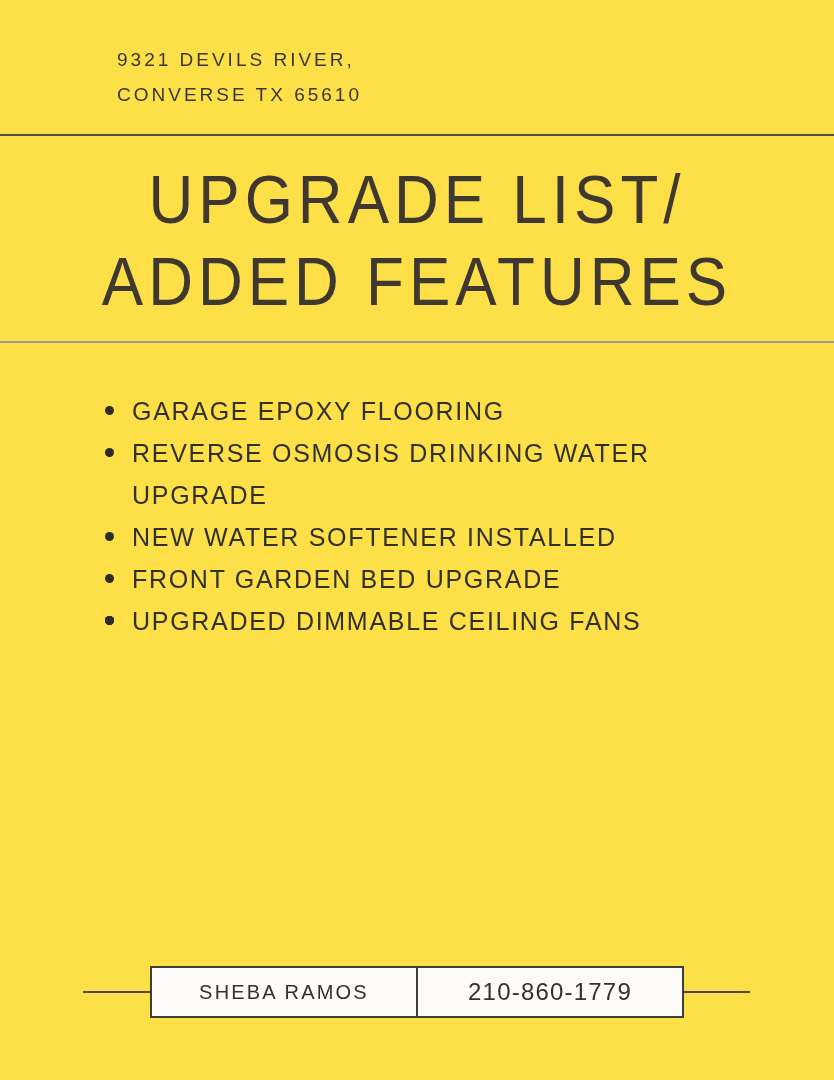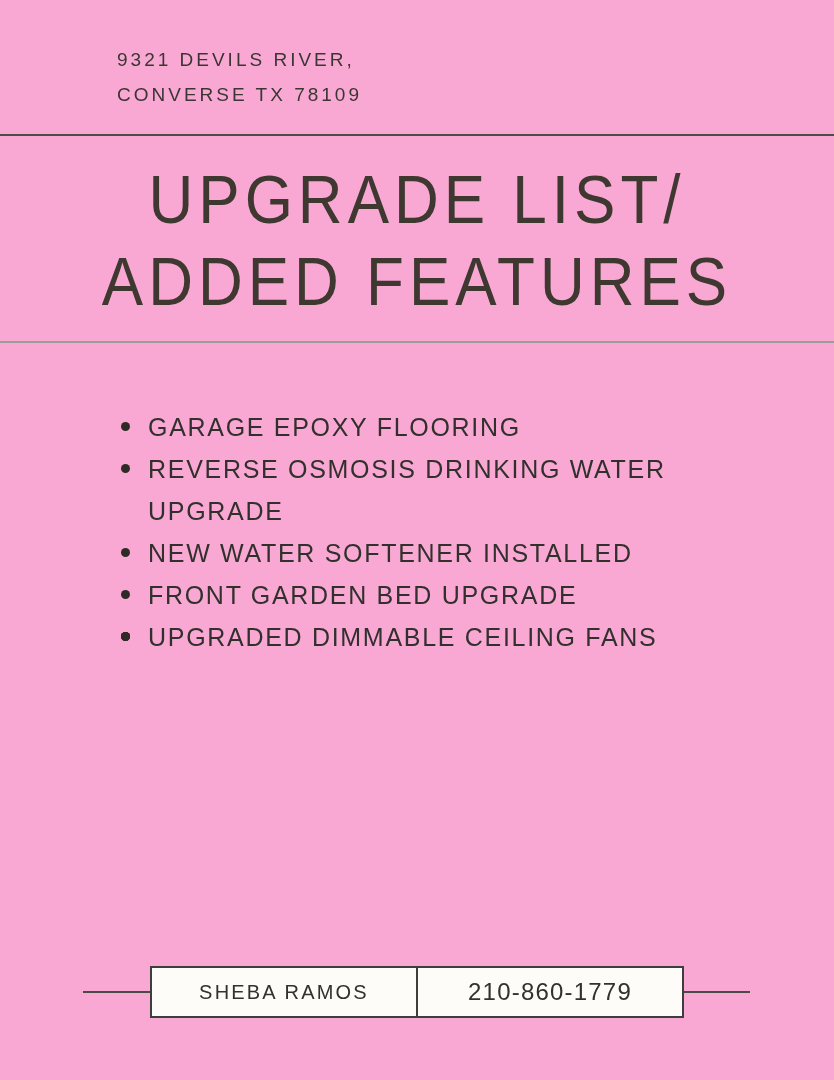--- a/index.html
+++ b/index.html
@@ -4,21 +4,21 @@
 <style>
   html, body { margin: 0; padding: 0; }
   body {
     width: 834px; height: 1080px;
     font-family: "Liberation Sans", sans-serif;
     background: #e9e9e9;
   }
   .page {
     position: relative;
     width: 834px; height: 1080px;
-    background: #f9a8d4;
+    background: #fde047;
     overflow: hidden;
   }
 
   
   .address {
     position: absolute;
     left: 117px; top: 42px;
     font-size: 19px;
     font-weight: 300;
     line-height: 35px;
@@ -45,21 +45,21 @@
     transform: scaleY(1.12);
     transform-origin: 50% 0;
     white-space: nowrap;
   }
 
   
   .features {
     position: absolute;
     left: 102px; top: 390px;
     width: 612px;
-    margin: 16px; padding: 0;
+    margin: 0; padding: 0;
     list-style: none;
     font-size: 25px;
     font-weight: 300;
     line-height: 42px;
     letter-spacing: 1.7px;
     color: #32302c;
   }
   .features li {
     position: relative;
     padding-left: 30px;
@@ -120,21 +120,21 @@
        2px  2px 1px rgba(255,255,255,0.9);
   }
 </style>
 </head>
 <body>
 
 <div class="page">
 
   <div class="address">
     <div>9321 DEVILS RIVER,</div>
-    <div>CONVERSE TX 78109</div>
+    <div>CONVERSE TX 65610</div>
   </div>
 
   <div class="rule rule-top"></div>
 
   <div class="title">
     <div>UPGRADE LIST/</div>
     <div>ADDED FEATURES</div>
   </div>
 
   <div class="rule rule-mid"></div>

